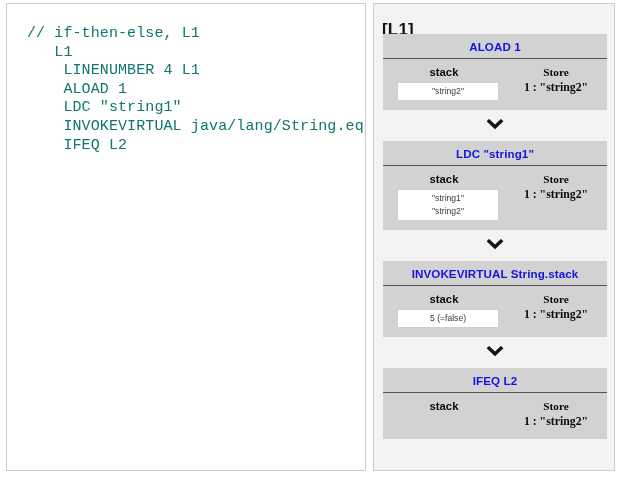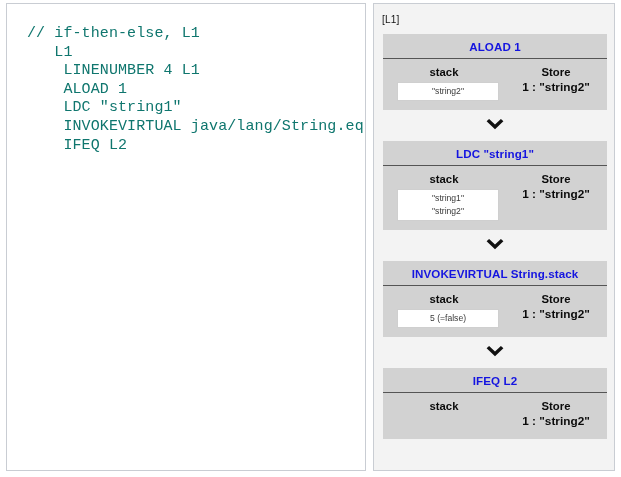--- a/index.html
+++ b/index.html
@@ -52,23 +52,23 @@
     width: 242px;
     height: 468px;
     box-sizing: border-box;
     border: 1px solid #c9cdd3;
     background: #f3f3f3;
     overflow: hidden;
   }
   .trace-label {
     position: absolute;
     left: 8px;
-    top: 10px;
-    font-size: 10px;
-    font-weight: normal;
+    top: 16px;
+    font-size: 17px;
+    font-weight: bold;
     color: #111111;
     letter-spacing: 0.2px;
   }
   .trace-flow {
     position: absolute;
     left: 9px;
     top: 30px;
     width: 224px;
   }
 
@@ -99,20 +99,21 @@
   .col-stack {
     width: 122px;
     padding-top: 7px;
     box-sizing: border-box;
   }
   .col-store {
     width: 102px;
     padding-top: 7px;
     box-sizing: border-box;
     text-align: center;
+    font-family: Liberation Serif, serif;
   }
   .col-head {
     text-align: center;
     font-size: 11.3px;
     font-weight: bold;
     color: #0b0b0b;
     line-height: 13px;
   }
   .store-val {
     text-align: center;

